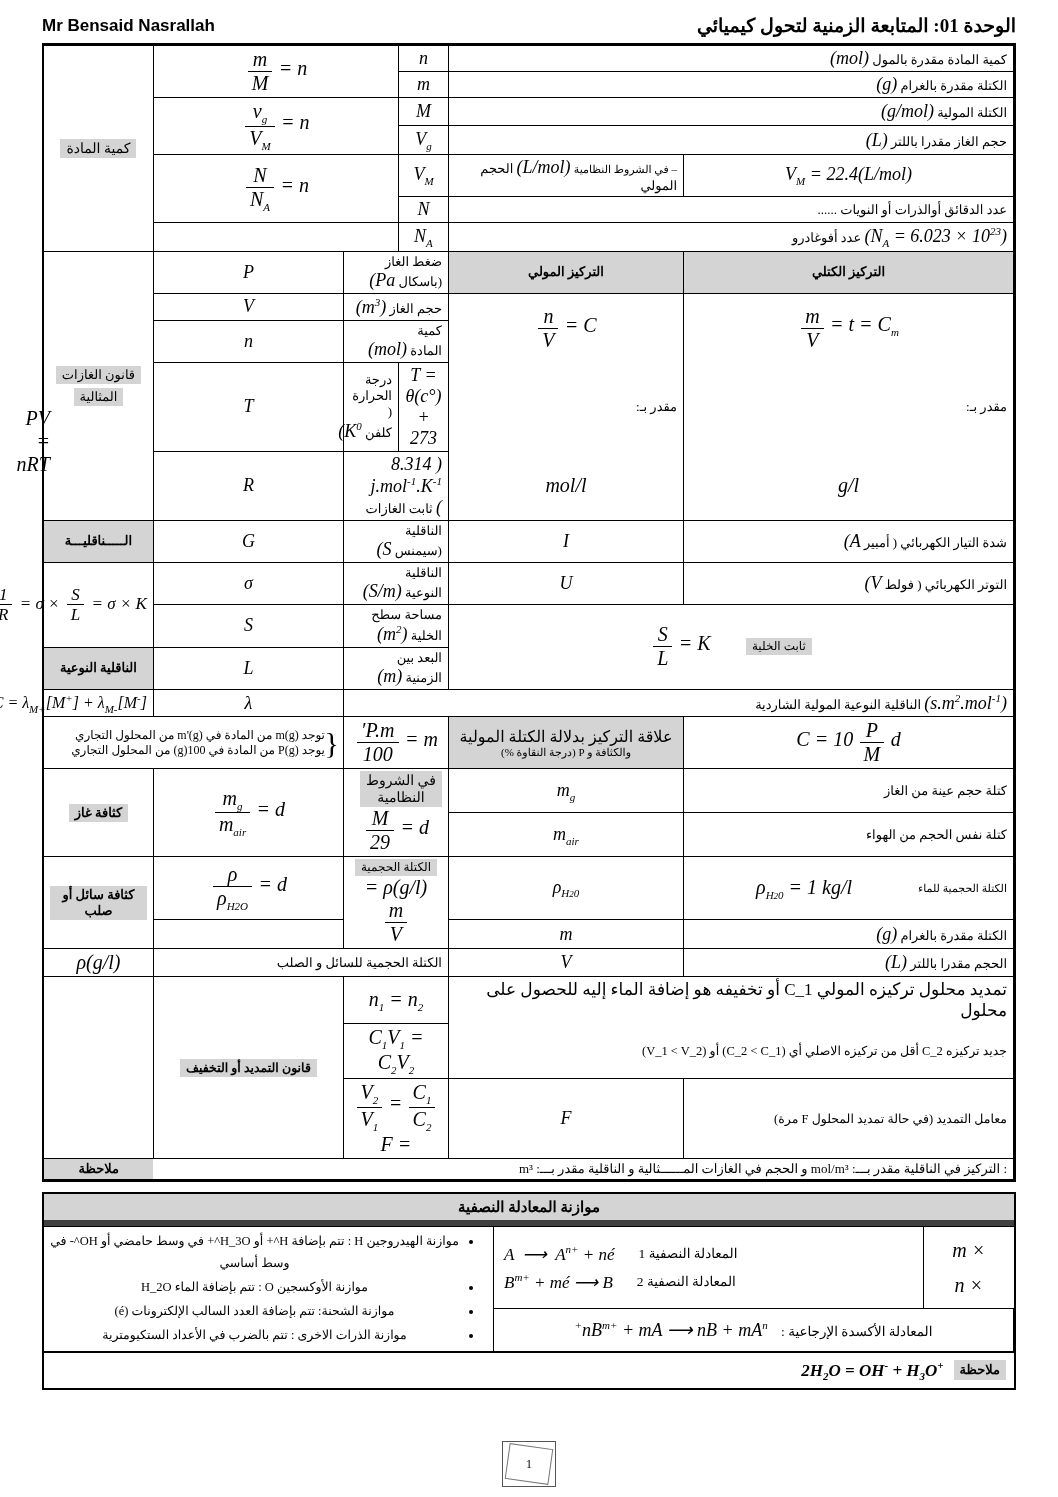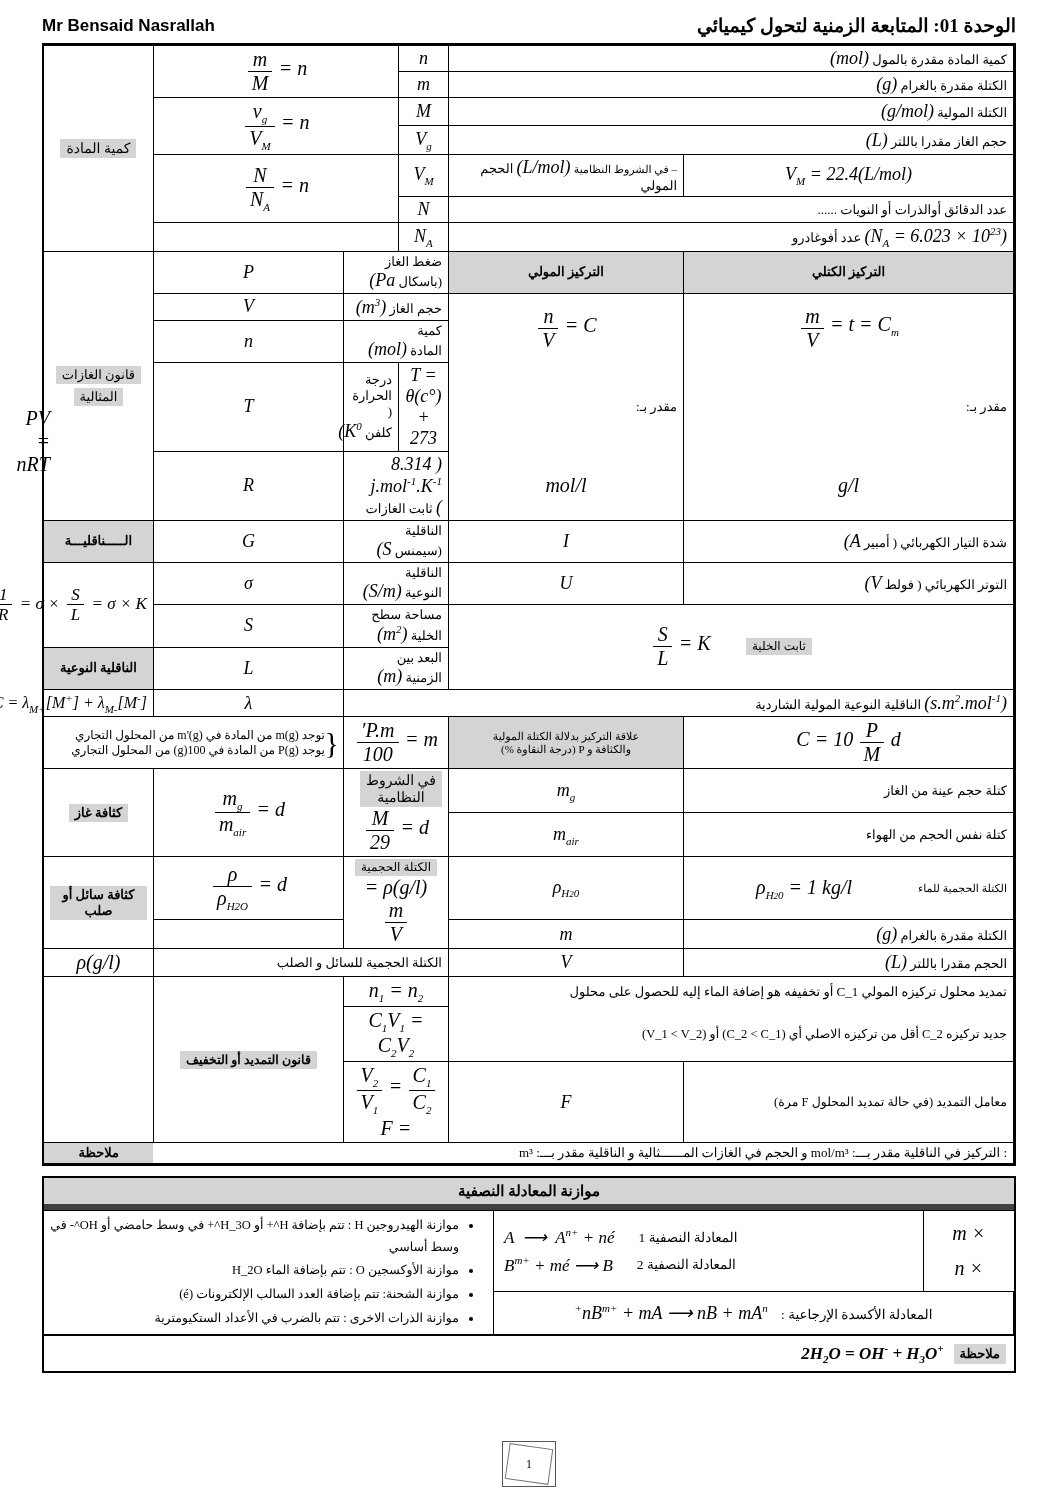--- a/index.html
+++ b/index.html
@@ -234,21 +234,21 @@
         </td>
       </tr>
 
       <tr>
         <td class="c" colspan="2">
           <span class="mth big">C = 10</span>
           <span class="frac big mth"><span class="n">P</span><span class="d">M</span></span>
           <span class="mth big">d</span>
         </td>
         <td class="c shade">
-          <div class="ar" style="font-size:11px">علاقة التركيز بدلالة الكتلة المولية</div>
+          <div class="ar" style="font-size:16px">علاقة التركيز بدلالة الكتلة المولية</div>
           <div class="ar" style="font-size:11px">والكثافة و P (درجة النقاوة %)</div>
         </td>
         <td class="c" colspan="2">
           <span class="mth big">m =</span>
           <span class="frac big mth"><span class="n">P.m′</span><span class="d">100</span></span>
         </td>
         <td class="r ar" colspan="2" style="position:relative;padding-right:18px;">
           <span style="position:absolute;right:4px;top:50%;transform:translateY(-50%);font-size:30px;">{</span>
           <div style="font-size:12px">توجد m(g) من المادة في m'(g) من المحلول التجاري</div>
           <div style="font-size:12px">يوجد P(g) من المادة في 100(g) من المحلول التجاري</div>
@@ -305,21 +305,21 @@
       <tr>
         <td class="r ar" colspan="2">
           <span>الحجم مقدرا باللتر</span>&nbsp;<span class="mth">(L)</span>
         </td>
         <td class="sym">V</td>
         <td class="r ar" colspan="3">الكتلة الحجمية للسائل و الصلب</td>
         <td class="c mth big">ρ(g/l)</td>
       </tr>
 
       <tr>
-        <td class="r ar noB" colspan="3" style="font-size:13px">
+        <td class="r ar noB" colspan="3" style="font-size:17px">
           <span>تمديد محلول تركيزه المولي C_1 أو تخفيفه هو إضافة الماء إليه للحصول على محلول</span>
         </td>
         <td class="c" colspan="2">
           <span class="mth big">n<span class="sub">1</span> = n<span class="sub">2</span></span>
         </td>
         <td class="c" rowspan="3">
           <span class="tag ar bold" style="font-size:12.5px">قانون التمديد أو التخفيف</span>
         </td>
         <td class="noL" style="border:none"></td>
       </tr>
@@ -373,21 +373,21 @@
         <td class="noB" style="border-left:none;">
           <div style="display:flex;align-items:center;justify-content:flex-end;gap:24px;padding:3px 4px;">
             <span class="ar" style="font-size:13.5px">المعادلة النصفية 1</span>
             <span class="mth" style="font-size:17px;direction:ltr;">A &nbsp;⟶&nbsp; A<span class="sup">n+</span> + né</span>
           </div>
           <div style="display:flex;align-items:center;justify-content:flex-end;gap:24px;padding:3px 4px;">
             <span class="ar" style="font-size:13.5px">المعادلة النصفية 2</span>
             <span class="mth" style="font-size:17px;direction:ltr;">B<span class="sup">m+</span> + mé ⟶ B</span>
           </div>
         </td>
-        <td rowspan="2" class="r" style="vertical-align:top;">
+        <td rowspan="2" class="r" style="vertical-align:top;text-align:center;">
           <ul class="bl">
             <li><span>موازنة الهيدروجين H : تتم بإضافة H^+ أو H_3O^+ في وسط حامضي أو OH^- في وسط أساسي</span></li>
             <li><span>موازنة الأوكسجين O : تتم بإضافة الماء H_2O</span></li>
             <li><span>موازنة الشحنة: تتم بإضافة العدد السالب الإلكترونات (é)</span></li>
             <li><span>موازنة الذرات الاخرى : تتم بالضرب في الأعداد الستكيومترية</span></li>
           </ul>
         </td>
       </tr>
       <tr>
         <td colspan="2" class="c" style="padding:8px 4px;">

